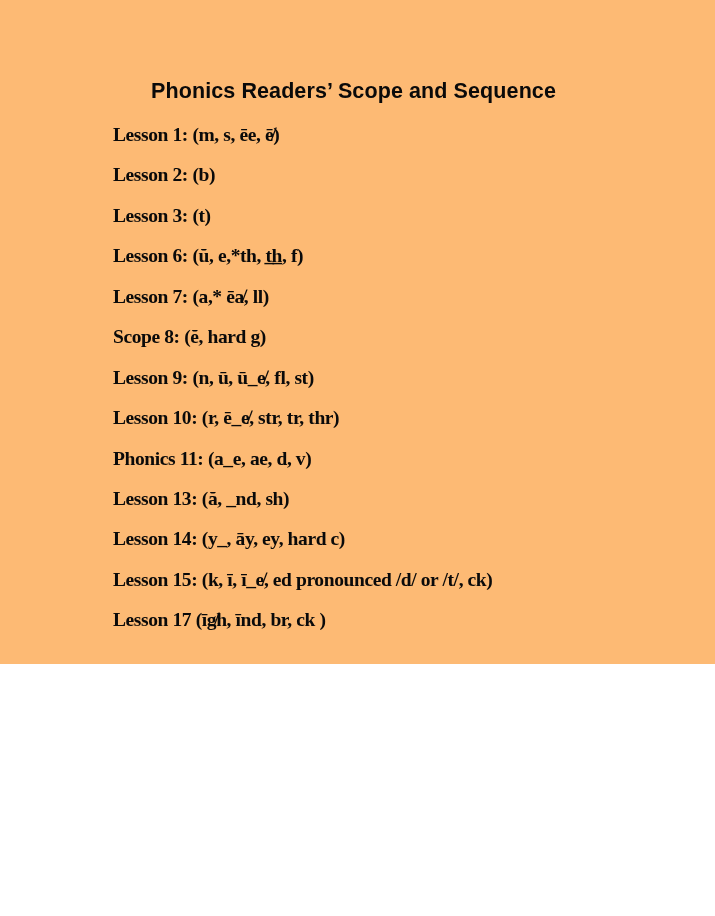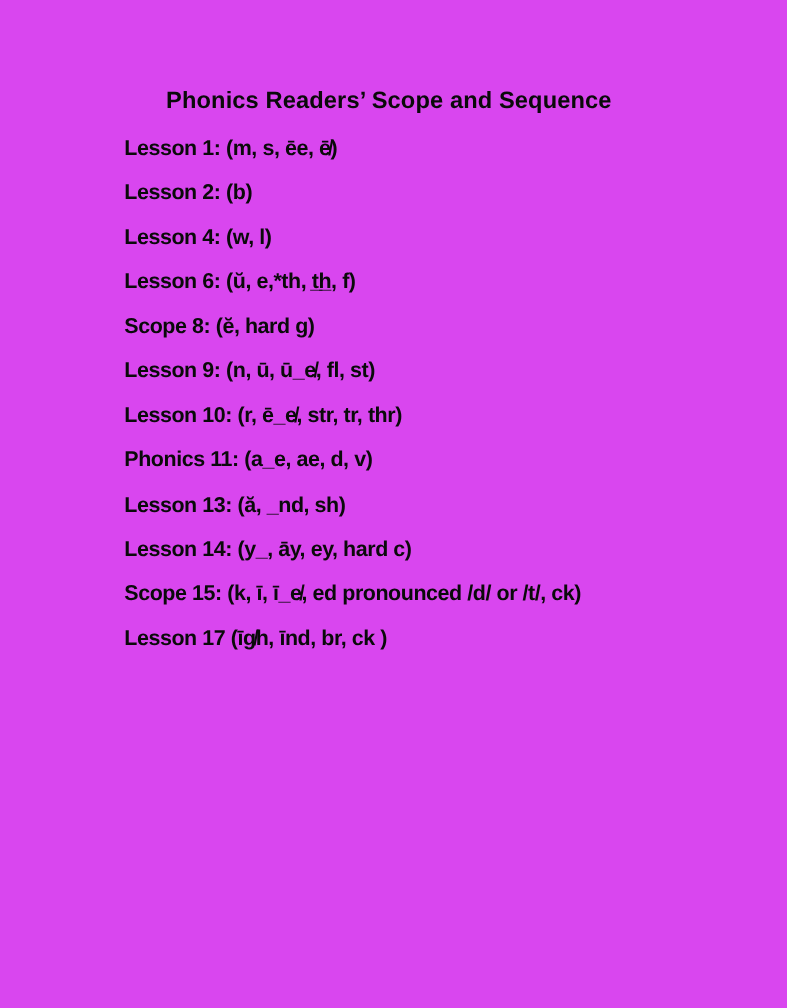--- a/index.html
+++ b/index.html
@@ -10,22 +10,22 @@
     body {
       width: 715px;
       height: 916px;
       position: relative;
       overflow: hidden;
       color: #0a0a0a;
     }
     .page {
       position: absolute;
       left: 0; top: 0;
-      width: 715px; height: 916px;
-      background: #d946ef;
+      width: 715px; height: 664px;
+      background: #fdba74;
     }
     .title {
       position: absolute;
       left: 151px;
       top: 77px;
       width: 430px;
       font-family: "Liberation Sans", sans-serif;
       font-weight: bold;
       font-size: 21.5px;
       letter-spacing: 0.1px;
@@ -34,21 +34,21 @@
     }
     .lessons {
       position: absolute;
       left: 113px;
       top: 120px;
       margin: 0;
       padding: 0;
       list-style: none;
     }
     .lesson {
-      font-family: Liberation Sans, sans-serif;
+      font-family: Liberation Serif, serif;
       font-weight: bold;
       font-size: 19.5px;
       letter-spacing: -0.4px;
       height: 40.45px;
       line-height: 30px;
       white-space: nowrap;
     }
     .lesson .label { }
     .lesson .content { }
   </style>
@@ -61,26 +61,30 @@
   <ul class="lessons">
     <li class="lesson">
       <span class="label">Lesson 1:</span>
       <span class="content">(m, s, ēe, ē̸)</span>
     </li>
     <li class="lesson">
       <span class="label">Lesson 2:</span>
       <span class="content">(b)</span>
     </li>
     <li class="lesson">
-      <span class="label">Lesson 4:</span>
-      <span class="content">(w, l)</span>
+      <span class="label">Lesson 3:</span>
+      <span class="content">(t)</span>
     </li>
     <li class="lesson">
       <span class="label">Lesson 6:</span>
       <span class="content">(ŭ, e,*th, t̲h̲, f)</span>
+    </li>
+    <li class="lesson">
+      <span class="label">Lesson 7:</span>
+      <span class="content">(a,* ēa̸, ll)</span>
     </li>
     <li class="lesson">
       <span class="label">Scope 8:</span>
       <span class="content">(ĕ, hard g)</span>
     </li>
     <li class="lesson">
       <span class="label">Lesson 9:</span>
       <span class="content">(n, ū, ū_e̸, fl, st)</span>
     </li>
     <li class="lesson">
@@ -93,21 +97,21 @@
     </li>
     <li class="lesson">
       <span class="label">Lesson 13:</span>
       <span class="content">(ă, _nd, sh)</span>
     </li>
     <li class="lesson">
       <span class="label">Lesson 14:</span>
       <span class="content">(y_, āy, ey, hard c)</span>
     </li>
     <li class="lesson">
-      <span class="label">Scope 15:</span>
+      <span class="label">Lesson 15:</span>
       <span class="content">(k, ī, ī_e̸, ed pronounced /d/ or /t/, ck)</span>
     </li>
     <li class="lesson">
       <span class="label">Lesson 17</span>
       <span class="content">(īg̸h, īnd, br, ck )</span>
     </li>
   </ul>
 </div>
 
 </body></html>

